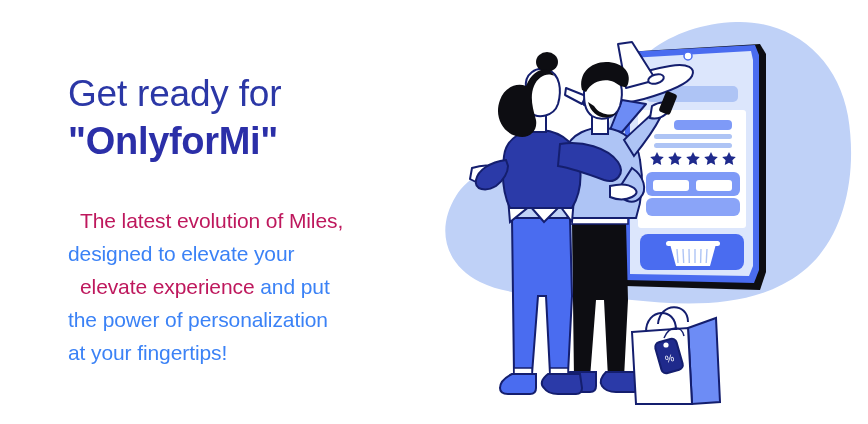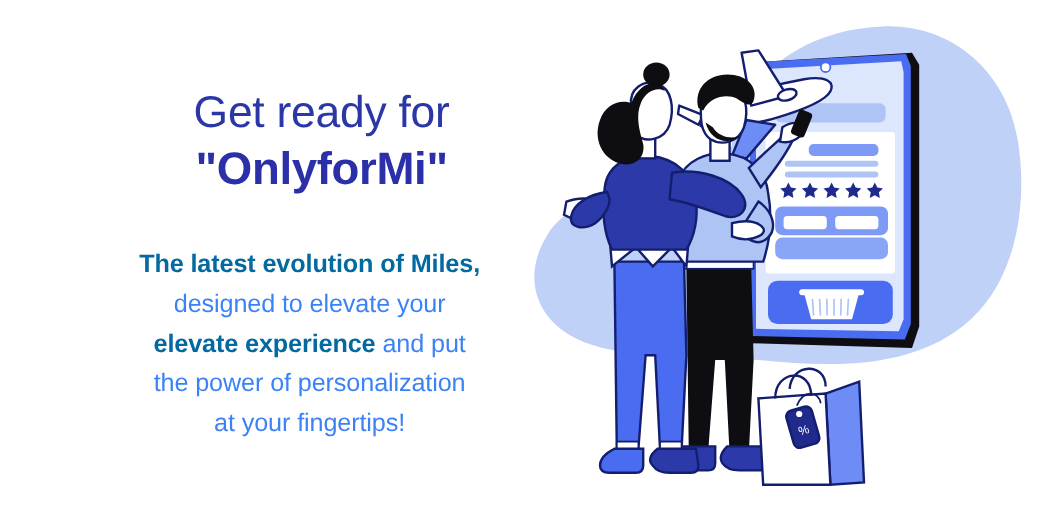--- a/index.html
+++ b/index.html
@@ -10,21 +10,20 @@
   }
   body {
     font-family: "Liberation Sans", sans-serif;
   }
   #banner {
     position: relative;
     width: 868px;
     height: 424px;
     background: #ffffff;
     overflow: hidden;
-    text-align: center;
   }
 
   
   #copy {
     position: absolute;
     left: 68px;
     top: 72px;
     width: 400px;
   }
   #headline {
@@ -50,21 +49,21 @@
     position: absolute;
     left: 0;
     top: 132px;
     width: 380px;
     font-size: 21px;
     line-height: 33px;
     color: #3a46b4;
     font-weight: 400;
     letter-spacing: -0.1px;
   }
-  .b-strong { font-weight: 700; color: #0369a1; }
+  .b-strong { font-weight: 400; color: #be185d; margin-left: 12px; }
   .b-normal { font-weight: 400; color: #3b82f6; }
 
   
   #art {
     position: absolute;
     left: 420px;
     top: 0;
     width: 448px;
     height: 424px;
   }

